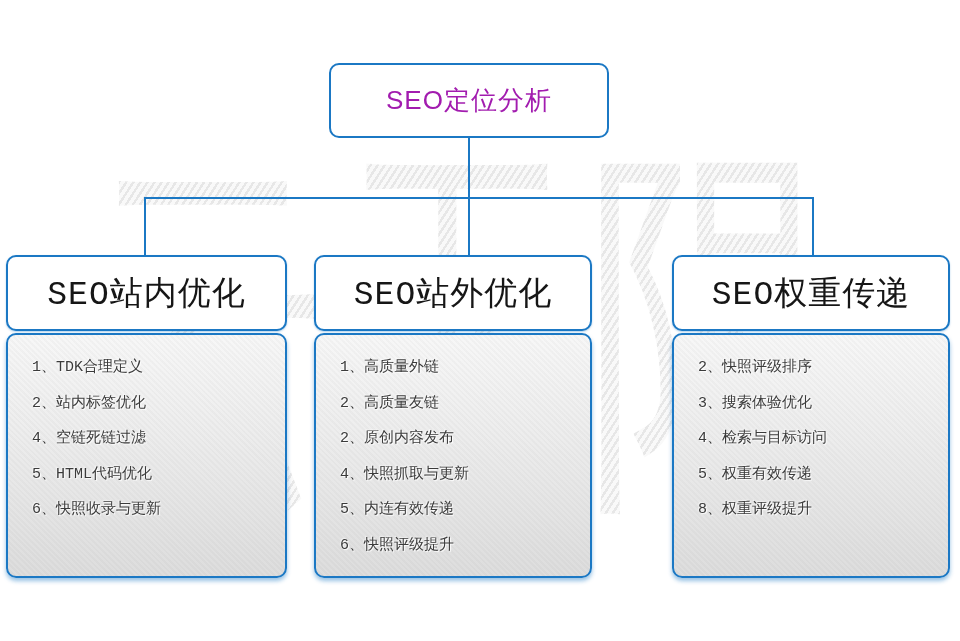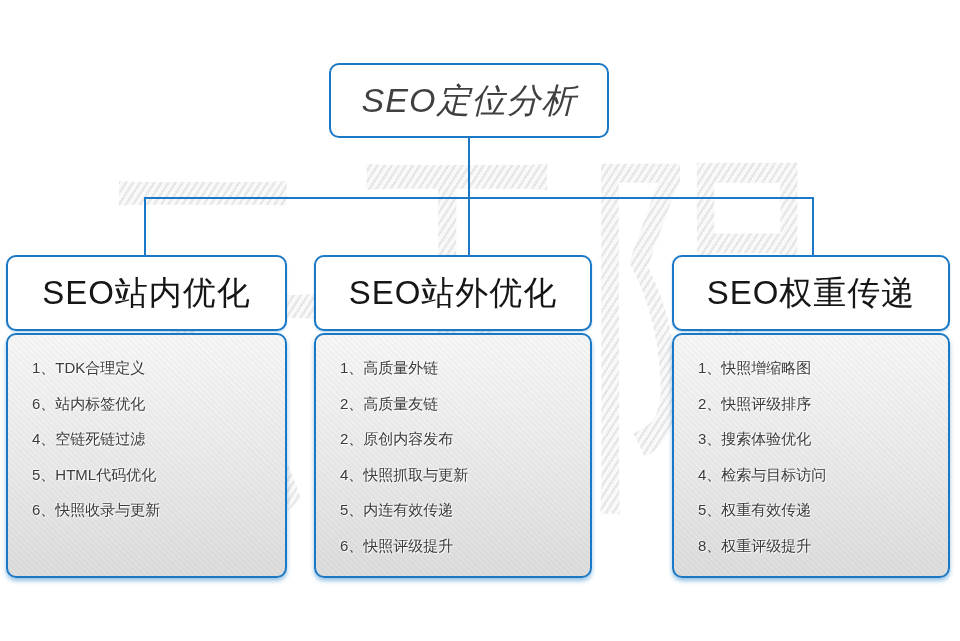--- a/index.html
+++ b/index.html
@@ -63,31 +63,31 @@
     box-sizing: border-box;
     background: #ffffff;
     border: 2px solid var(--line, #1b78c4);
     border-radius: 10px;
     display: flex;
     align-items: center;
     justify-content: center;
     z-index: 2;
   }
   .root-box .title {
-    font-size: 34px;
-    color: #404040;
+    font-size: 26px;
+    color: #a21caf;
     letter-spacing: 1px;
-    font-style: italic;
   }
 
   
   .group {
     position: absolute;
     top: 255px;
     z-index: 2;
+    font-family: Liberation Mono, monospace;
   }
   .group-header {
     box-sizing: border-box;
     height: 76px;
     background: #ffffff;
     border: 2px solid var(--line, #1b78c4);
     border-radius: 10px;
     display: flex;
     align-items: center;
     justify-content: center;
@@ -135,21 +135,21 @@
   <div class="root-box">
     <span class="title">SEO定位分析</span>
   </div>
 
   <div class="group" style="left:6px; width:281px;">
     <div class="group-header">
       <span class="title">SEO站内优化</span>
     </div>
     <div class="group-list">
         <div class="list-item">1、TDK合理定义</div>
-        <div class="list-item">6、站内标签优化</div>
+        <div class="list-item">2、站内标签优化</div>
         <div class="list-item">4、空链死链过滤</div>
         <div class="list-item">5、HTML代码优化</div>
         <div class="list-item">6、快照收录与更新</div>
       </div>
   </div>
 
   <div class="group" style="left:314px; width:278px;">
     <div class="group-header">
       <span class="title">SEO站外优化</span>
     </div>
@@ -161,21 +161,20 @@
         <div class="list-item">5、内连有效传递</div>
         <div class="list-item">6、快照评级提升</div>
       </div>
   </div>
 
   <div class="group" style="left:672px; width:278px;">
     <div class="group-header">
       <span class="title">SEO权重传递</span>
     </div>
     <div class="group-list">
-        <div class="list-item">1、快照增缩略图</div>
         <div class="list-item">2、快照评级排序</div>
         <div class="list-item">3、搜索体验优化</div>
         <div class="list-item">4、检索与目标访问</div>
         <div class="list-item">5、权重有效传递</div>
         <div class="list-item">8、权重评级提升</div>
       </div>
   </div>
 
 </div>
 

